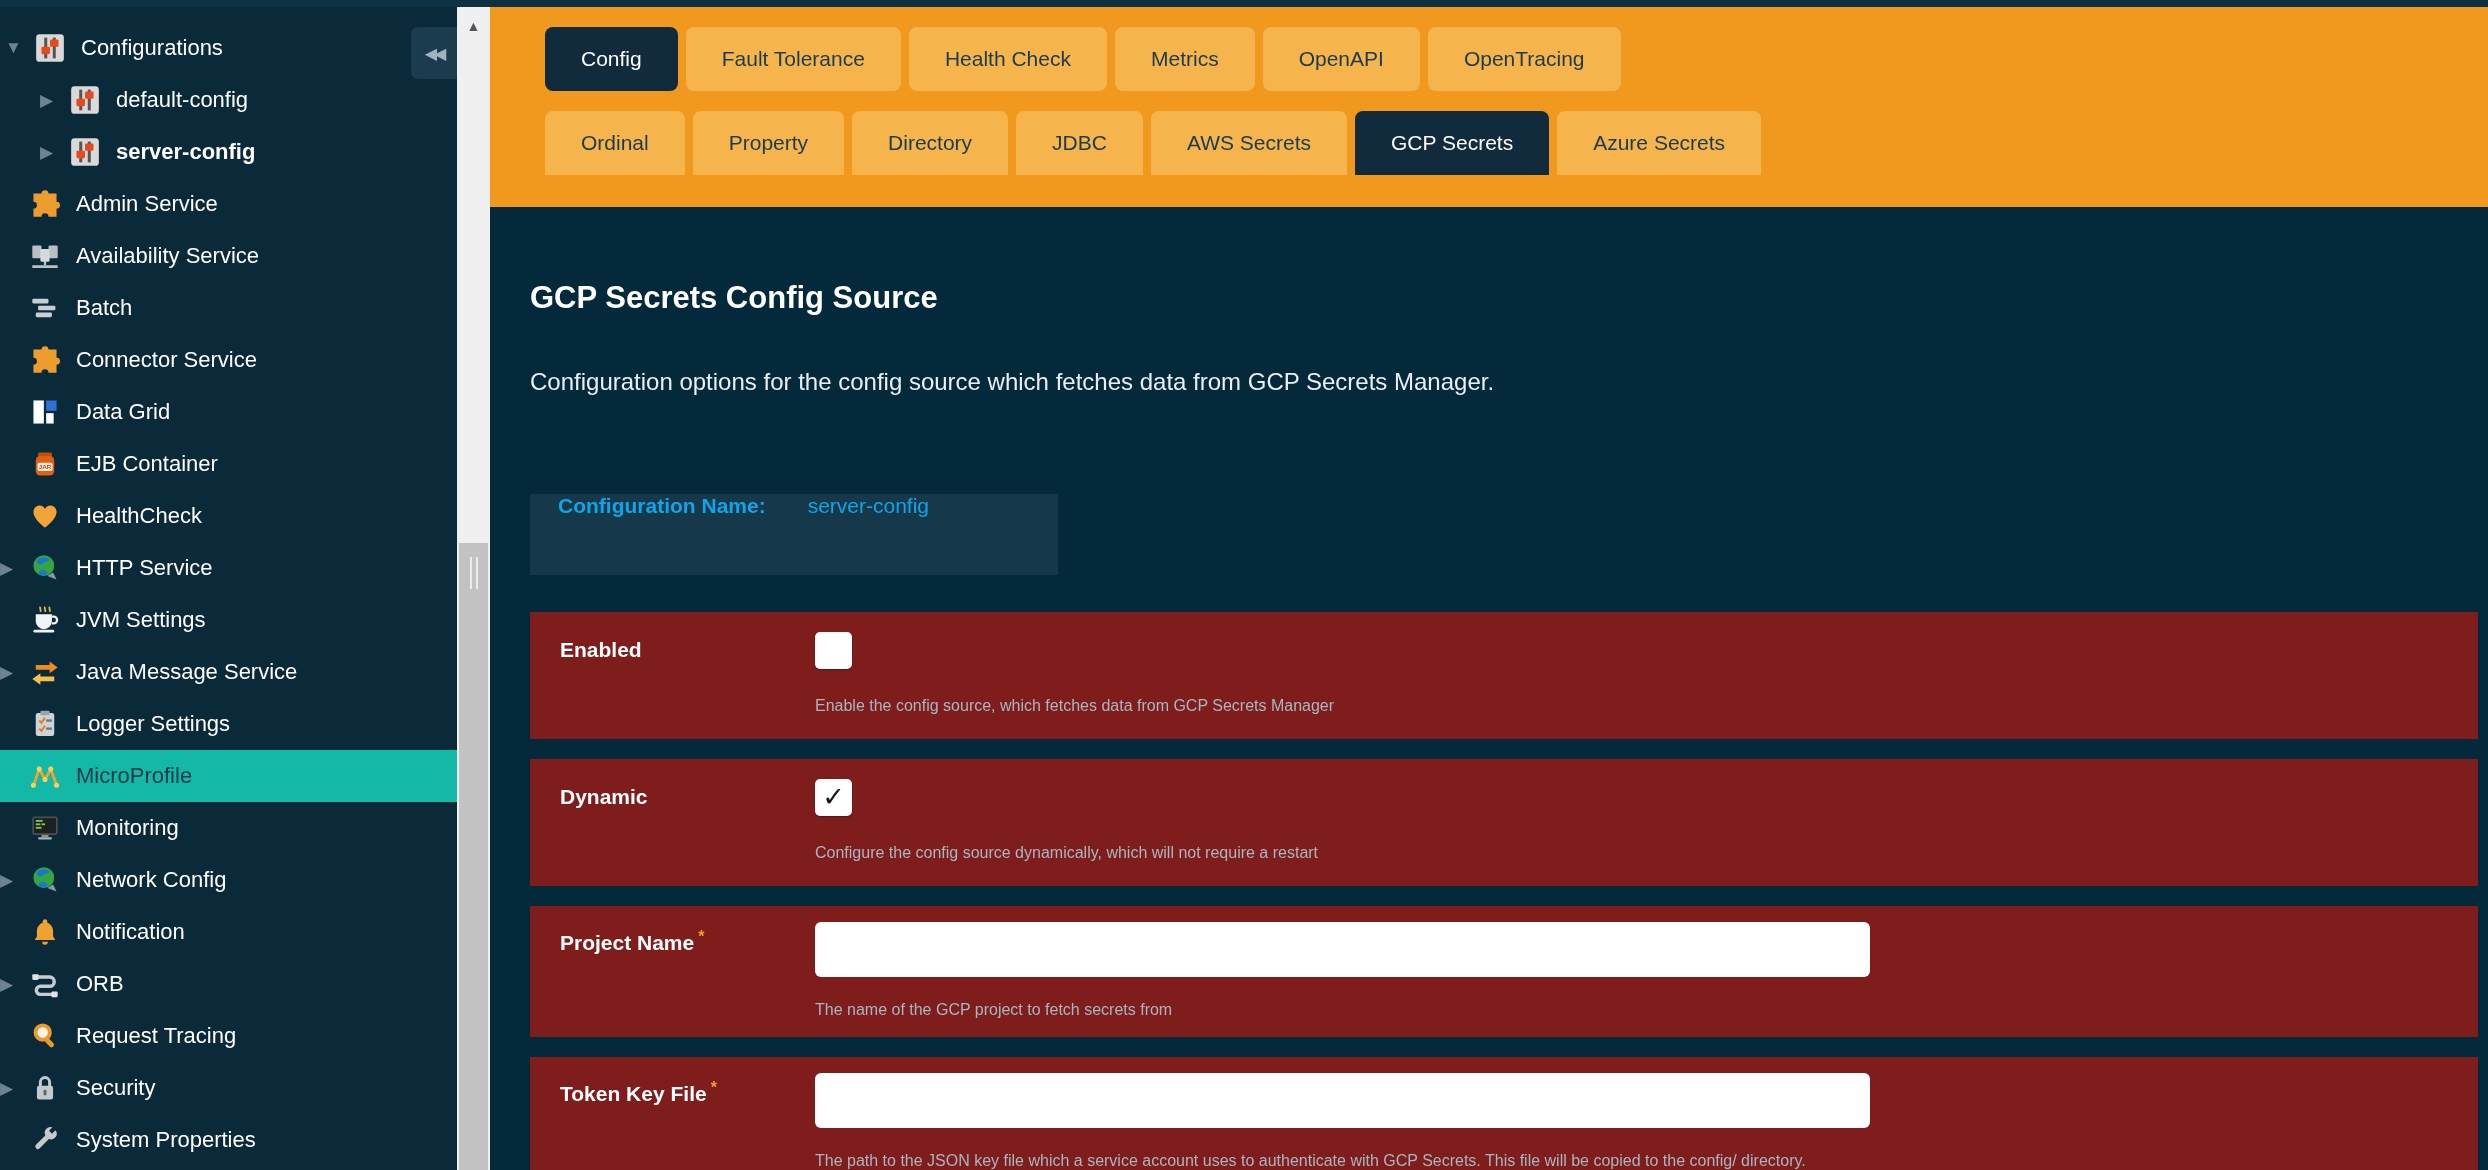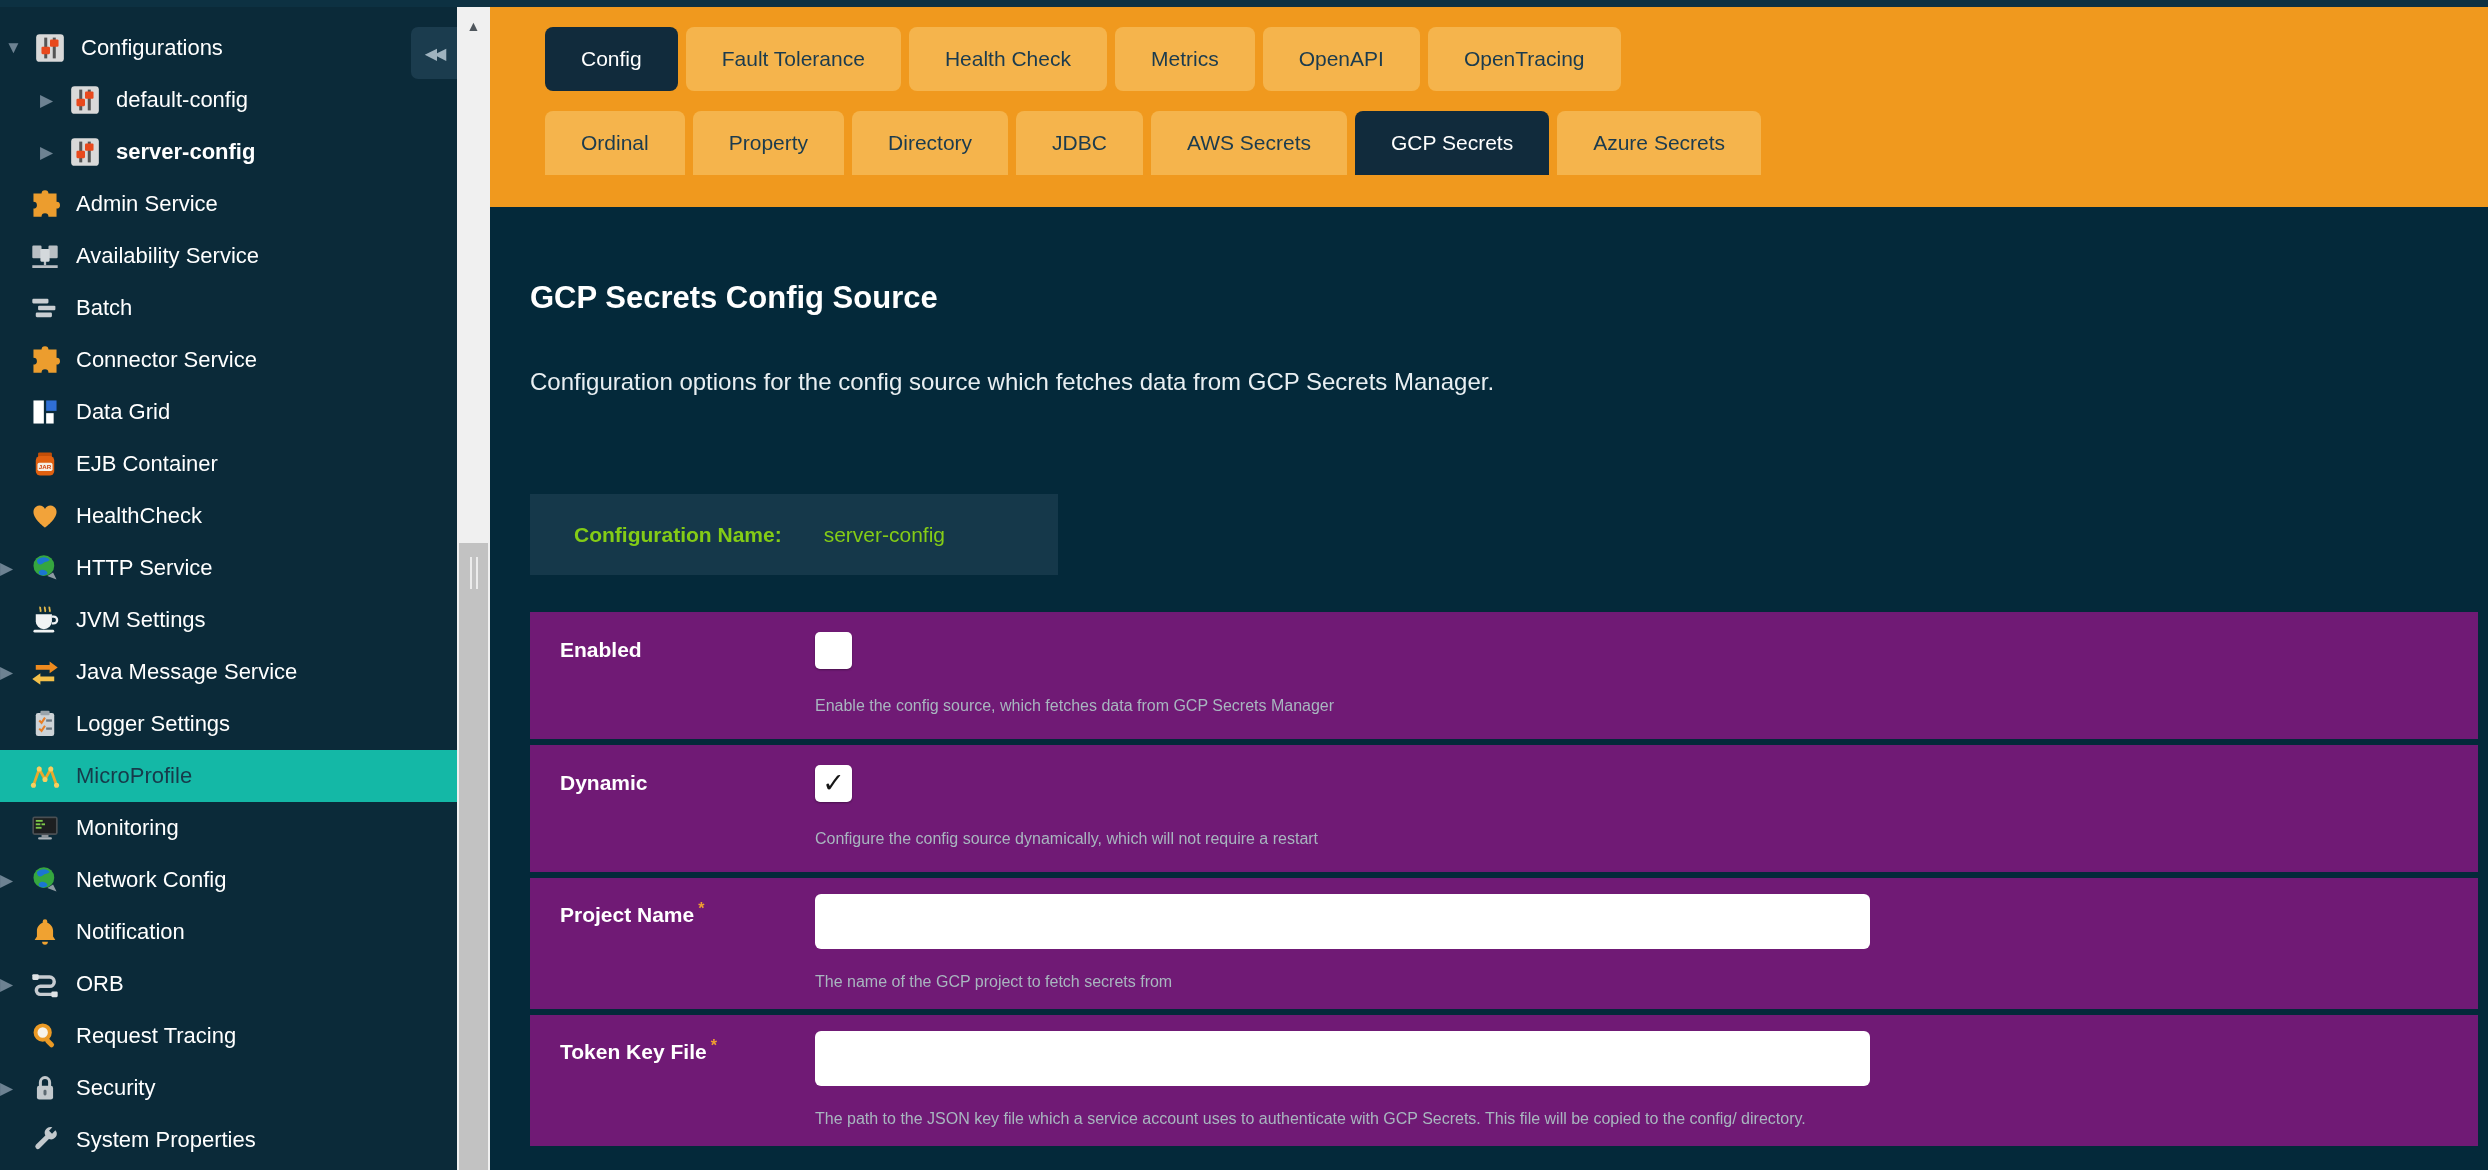--- a/index.html
+++ b/index.html
@@ -33,26 +33,26 @@
   .tabrow{display:flex;gap:8px}
   .tabrow.r1{padding-top:20px}
   .tabrow.r2{margin-top:20px}
   .tab{height:64px;padding:0 36px;border:none;border-radius:8px;background:#f5b44c;color:#1b3b4e;font-size:21px;font-family:"Liberation Sans",sans-serif;cursor:pointer;white-space:nowrap}
   .tabrow.r2 .tab{border-radius:8px 8px 0 0}
   .tab.active{background:#112b3c;color:#ffffff}
 
   .content{padding-left:40px}
   h1{margin:73px 0 0;font-size:31px;color:#ffffff;font-weight:bold}
   .desc{margin:52px 0 0;font-size:24px;color:#e9eff2}
-  .config-name{margin-top:98px;width:528px;height:81px;background:#15384a;display:flex;align-items:center;padding-left:44px;box-sizing:border-box;font-size:21px;color:#84cc16}
+  .config-name{margin-top:98px;width:528px;height:81px;background:#15384a;display:flex;align-items:flex-start;padding-left:28px;box-sizing:border-box;font-size:21px;color:#0ea5e9}
   .cn-label{font-weight:bold}
   .cn-value{margin-left:42px}
 
   #form{margin-top:37px;width:1948px}
-  .form-row{background:#701a75;margin-bottom:6px;display:flex;padding:20px 0 24px 30px;box-sizing:border-box}
+  .form-row{background:#7f1d1d;margin-bottom:20px;display:flex;padding:20px 0 24px 30px;box-sizing:border-box}
   .row-label{width:255px;flex:none;padding-top:6px;font-size:21px;font-weight:bold;color:#ffffff}
   .req{color:#f0a030;margin-left:4px;vertical-align:super;font-size:16px}
   .row-control{flex:1}
   .checkbox{width:37px;height:37px;background:#ffffff;border-radius:5px;box-shadow:0 1px 2px rgba(0,0,0,.35);display:flex;align-items:center;justify-content:center;font-size:27px;color:#161616;cursor:pointer}
   .checkbox .check{display:none;line-height:1}
   .checkbox.checked .check{display:block}
   .text-input{display:block;width:1055px;height:55px;border:none;border-radius:6px;background:#ffffff;font-size:20px;padding:0 14px;box-sizing:border-box;font-family:"Liberation Sans",sans-serif}
   .help{margin:28px 0 0;font-size:16px;color:#a8b6bf}
   .form-row.type-text{padding-top:16px;padding-bottom:18px}
   .form-row.type-text .help{margin-top:24px}

